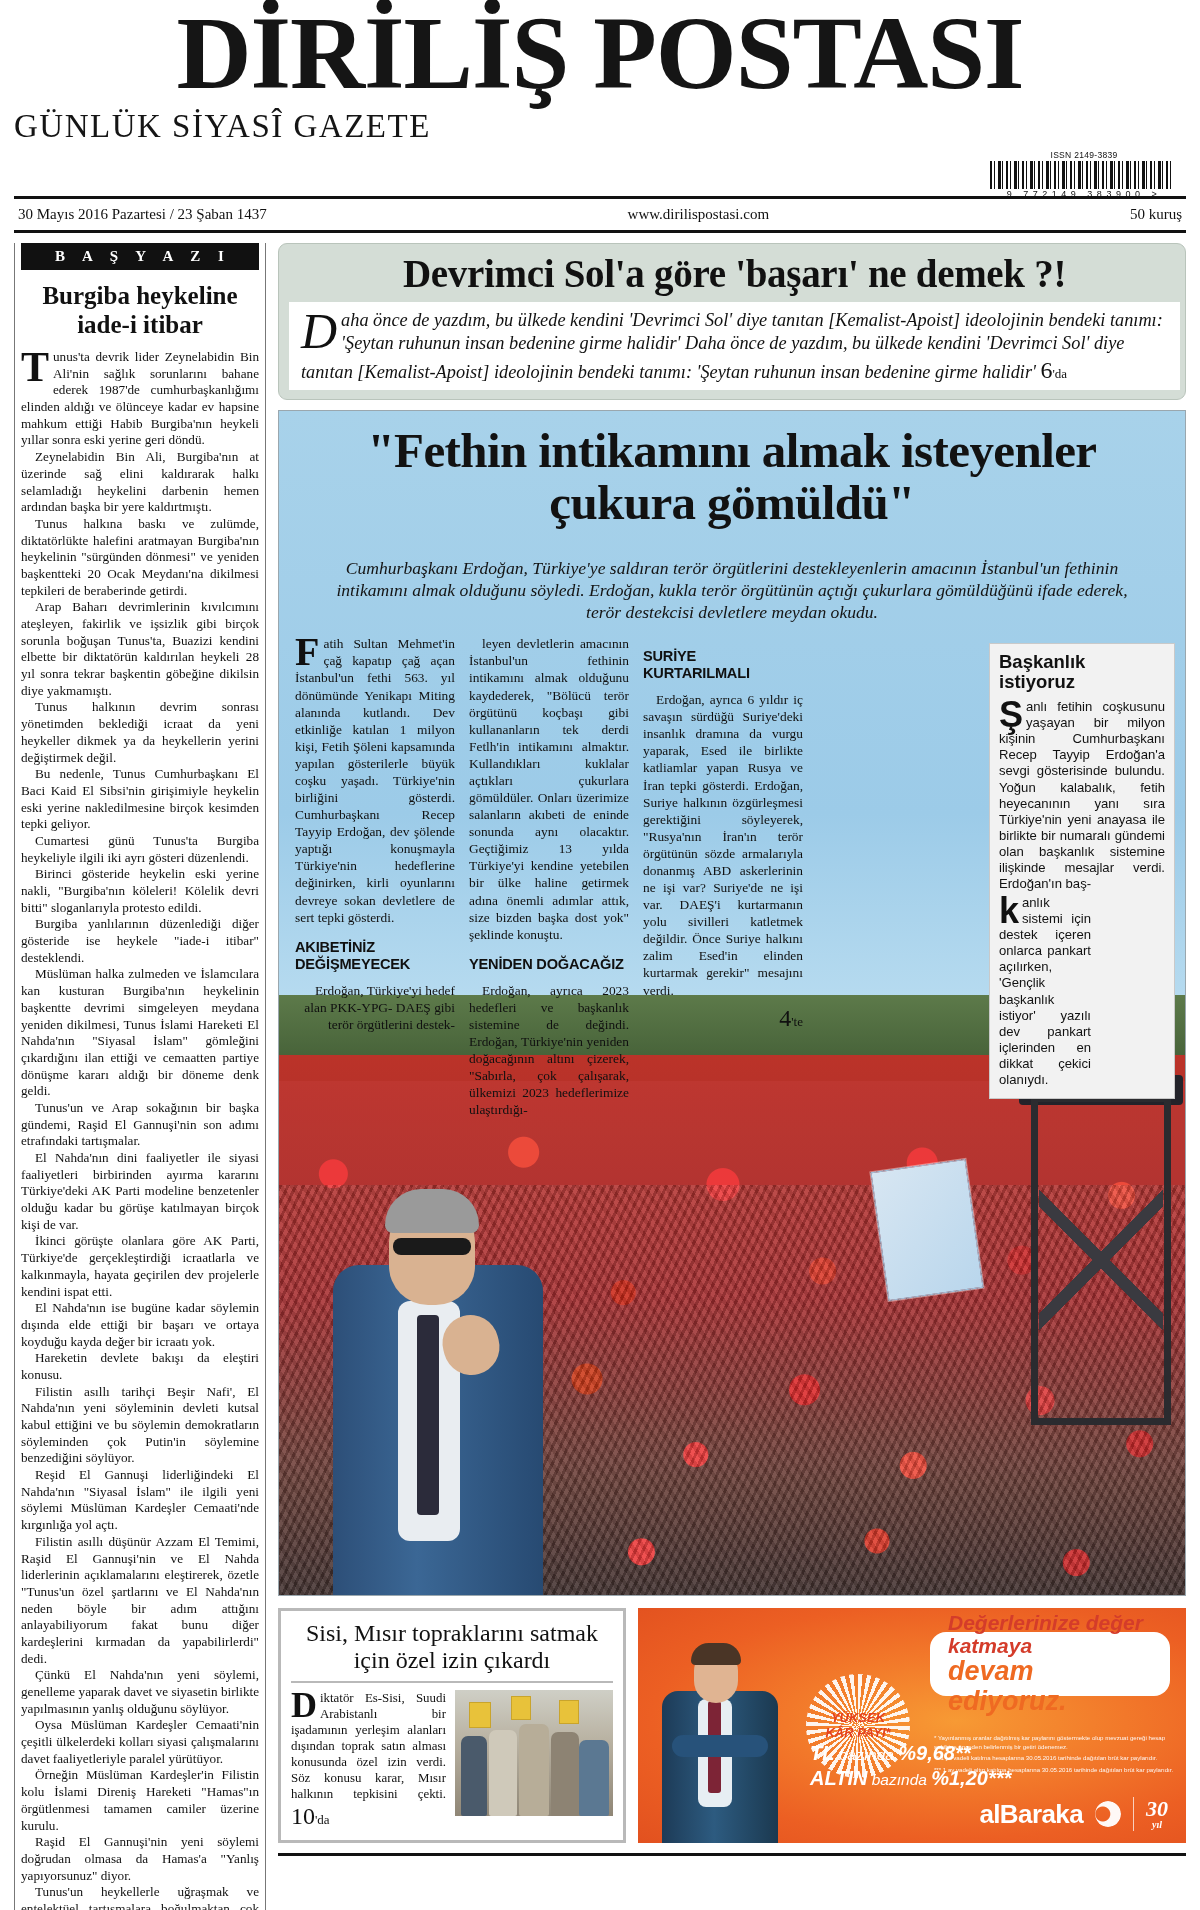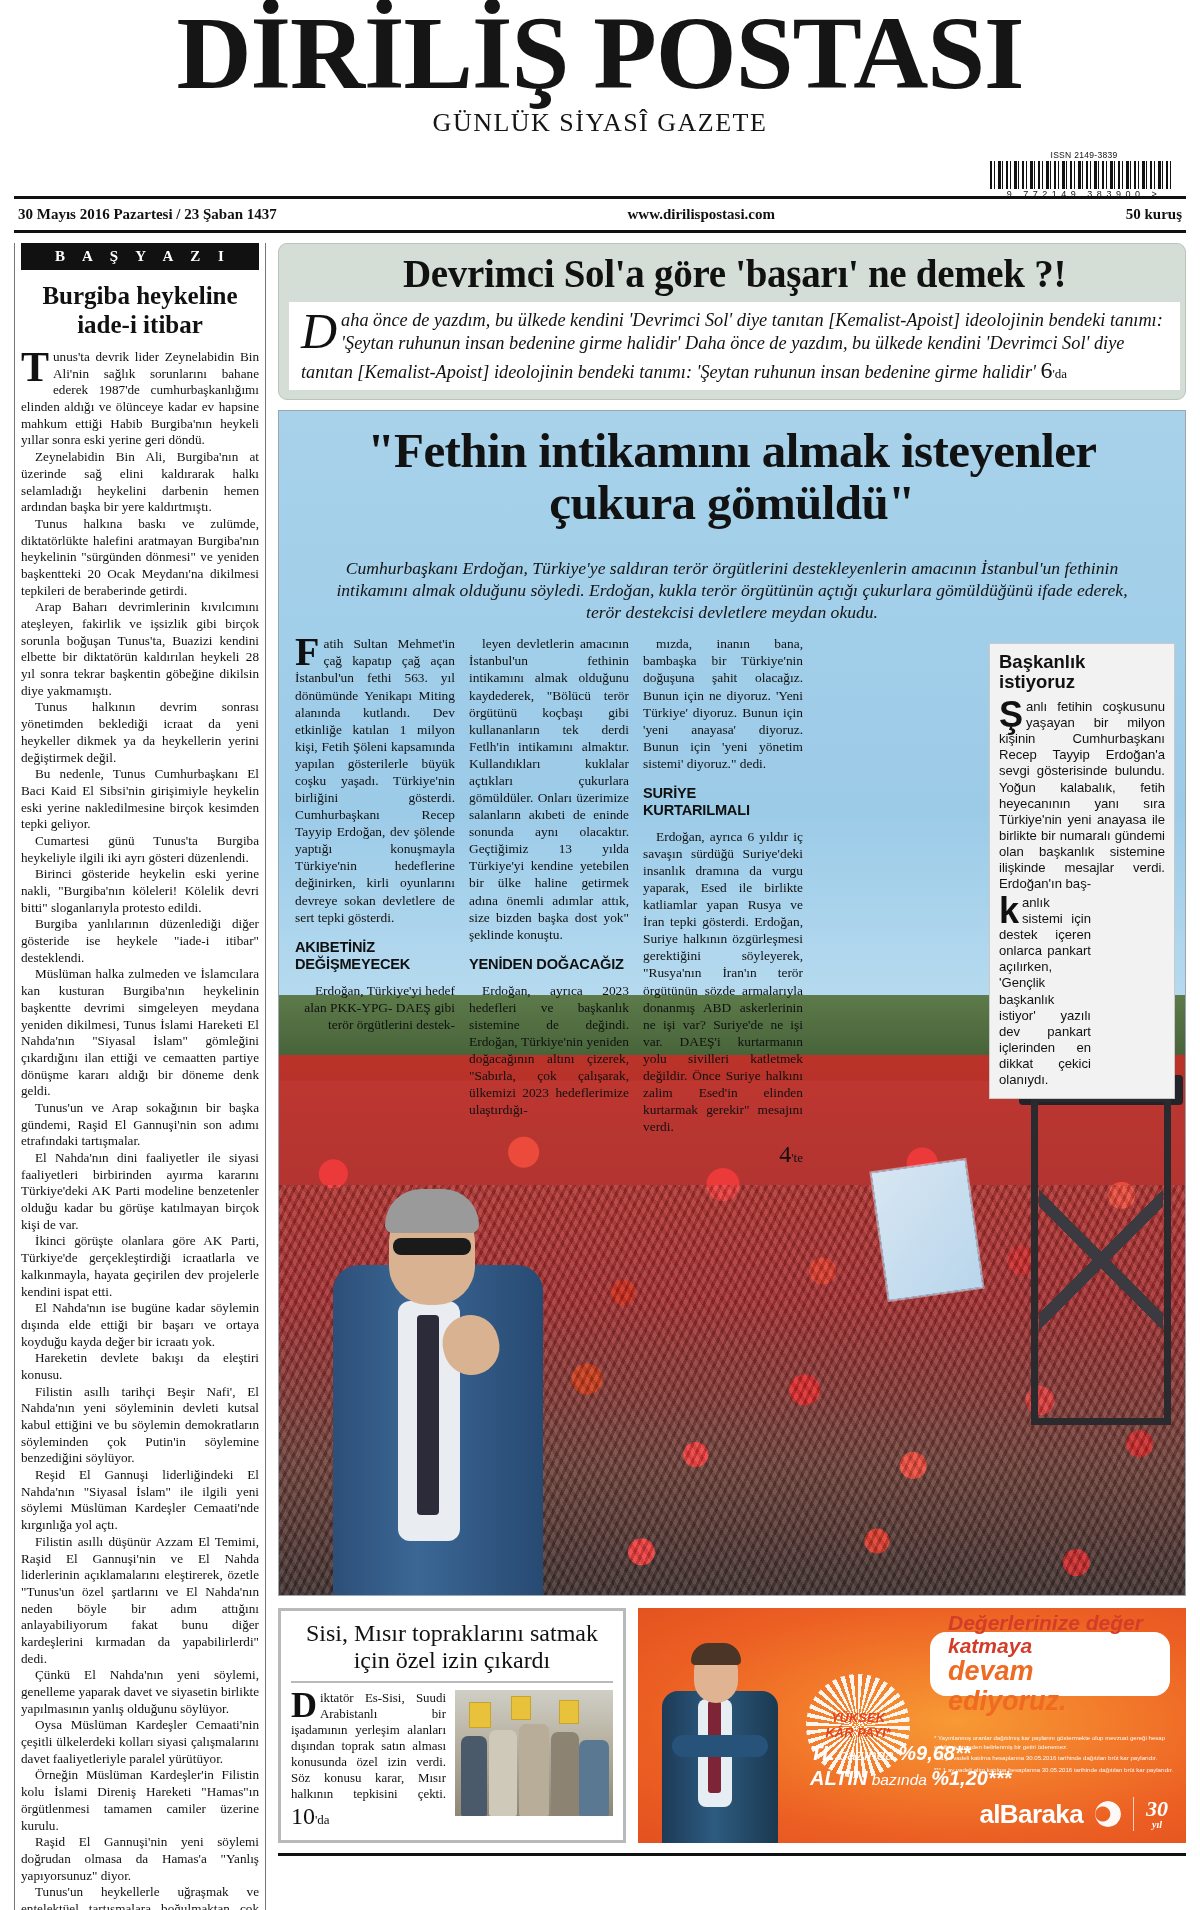--- a/index.html
+++ b/index.html
@@ -18,43 +18,42 @@
   .logo {
     text-align:center;
     font-family:"Liberation Serif", serif;
     font-weight:bold;
     font-size:104px;
     line-height:1.02;
     letter-spacing:-1px;
     color:#151515;
   }
   .tagline {
-    text-align:center;
+    text-align:left;
     font-family:"Liberation Serif", serif;
-    font-size:26px;
+    font-size:33px;
     letter-spacing:1.5px;
     margin-top:2px;
     color:#151515;
   }
   .barcode-wrap {
     position:absolute; right:8px; top:150px;
     width:188px; text-align:center;
   }
   .issn { font-family:"Liberation Sans", sans-serif; font-size:8.5px; letter-spacing:.3px; }
   .barcode { height:28px; width:184px; margin:1px 0 0 0;
     background:repeating-linear-gradient(to right,#111 0px,#111 2px,#fff 2px,#fff 4px,#111 4px,#111 5px,#fff 5px,#fff 8px,#111 8px,#111 11px,#fff 11px,#fff 12px,#111 12px,#111 13px,#fff 13px,#fff 16px);
   }
   .barcode-digits { font-family:"Liberation Sans", sans-serif; font-size:9px; letter-spacing:4.5px; }
 
   .rule-thick { border-top:3px solid #111; margin:0 0 0 0; }
   .infobar {
     display:flex; align-items:flex-end; justify-content:space-between;
     font-size:15px; padding:7px 4px 7px 4px;
     font-family:"Liberation Serif", serif;
-    font-weight:bold;
   }
   .infobar .mid { font-size:15px; }
 
   
   .grid { display:flex; gap:12px; margin-top:10px; }
   .col-left { width:252px; flex:0 0 252px; }
   .col-right { flex:1 1 auto; }
 
   
   .edit-box { border-left:1px solid #777; border-right:1px solid #777; padding:0 6px; }
@@ -371,21 +370,20 @@
               <p class="nf">Fatih Sultan Mehmet'in çağ kapatıp çağ açan İstanbul'un fethi 563. yıl dönümünde Yenikapı Miting alanında kutlandı. Dev etkinliğe katılan 1 milyon kişi, Fetih Şöleni kapsamında yapılan gösterilerle büyük coşku yaşadı. Türkiye'nin birliğini gösterdi. Cumhurbaşkanı Recep Tayyip Erdoğan, dev şölende yaptığı konuşmayla Türkiye'nin hedeflerine değinirken, kirli oyunlarını devreye sokan devletlere de sert tepki gösterdi.</p>
               <div class="subhead">AKIBETİNİZ DEĞİŞMEYECEK</div>
               <p class="tright">Erdoğan, Türkiye'yi hedef alan PKK-YPG- DAEŞ gibi terör örgütlerini destek-</p>
             </div>
             <div class="lcol">
               <p>leyen devletlerin amacının İstanbul'un fethinin intikamını almak olduğunu kaydederek, "Bölücü terör örgütünü koçbaşı gibi kullananların tek derdi Fetlh'in intikamını almaktır. Kullandıkları kuklalar açtıkları çukurlara gömüldüler. Onları üzerimize salanların akıbeti de eninde sonunda aynı olacaktır. Geçtiğimiz 13 yılda Türkiye'yi kendine yetebilen bir ülke haline getirmek adına önemli adımlar attık, size bizden başka dost yok" şeklinde konuştu.</p>
               <div class="subhead">YENİDEN DOĞACAĞIZ</div>
               <p>Erdoğan, ayrıca 2023 hedefleri ve başkanlık sistemine de değindi. Erdoğan, Türkiye'nin yeniden doğacağının altını çizerek, "Sabırla, çok çalışarak, ülkemizi 2023 hedeflerimize ulaştırdığı-</p>
             </div>
             <div class="lcol">
-              <p>mızda, inanın bana, bambaşka bir Türkiye'nin doğuşuna şahit olacağız. Bunun için ne diyoruz. 'Yeni Türkiye' diyoruz. Bunun için 'yeni anayasa' diyoruz. Bunun için 'yeni yönetim sistemi' diyoruz." dedi.</p>
               <div class="subhead">SURİYE KURTARILMALI</div>
               <p>Erdoğan, ayrıca 6 yıldır iç savaşın sürdüğü Suriye'deki insanlık dramına da vurgu yaparak, Esed ile birlikte katliamlar yapan Rusya ve İran tepki gösterdi. Erdoğan, Suriye halkının özgürleşmesi gerektiğini söyleyerek, "Rusya'nın İran'ın terör örgütünün sözde armalarıyla donanmış ABD askerlerinin ne işi var? Suriye'de ne işi var. DAEŞ'i kurtarmanın yolu sivilleri katletmek değildir. Önce Suriye halkını zalim Esed'in elinden kurtarmak gerekir" mesajını verdi.</p>
               <p class="tright" style="text-indent:0;margin-top:4px;">
                 <span class="pageref"><span>4</span><small>'te</small></span>
               </p>
             </div>
             <div class="lcol-right-spacer"></div>
           </div>
         </div>
 

